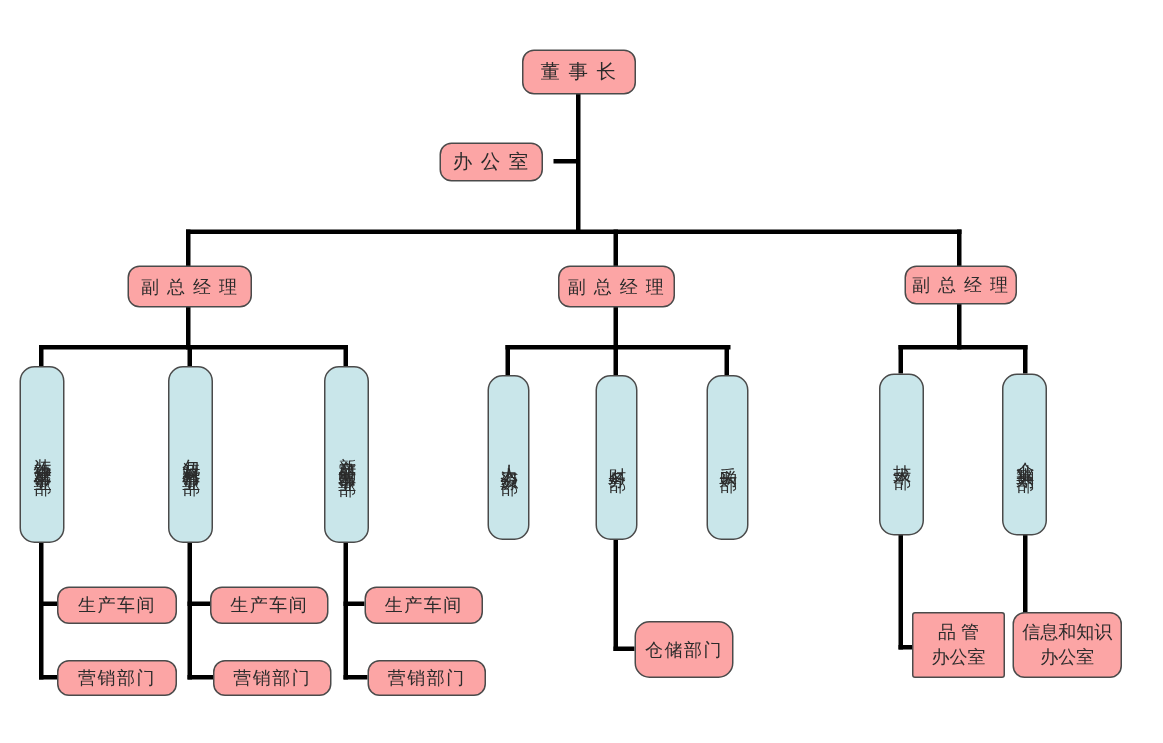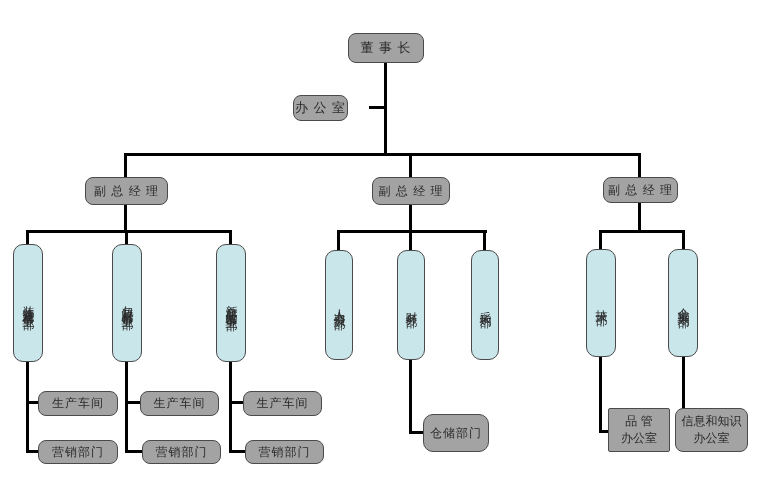--- a/index.html
+++ b/index.html
@@ -8,21 +8,21 @@
     width: 775px; height: 495px;
     background: #ffffff;
     font-family: "Liberation Sans", sans-serif;
     overflow: hidden;
   }
   
   .ln { position: absolute; background: #000000; }
   
   .hbox {
     position: absolute;
-    background: #a3a3a3;
+    background: #fca5a5;
     border: 1px solid #4a4a4a;
     border-radius: 8px;
     display: flex; align-items: center; justify-content: center;
     font-size: 12px; color: #2b2b2b;
     letter-spacing: 1px;
     box-sizing: border-box;
     white-space: pre;
     text-align: center;
   }
   .hbox.big { font-size: 13px; }
@@ -91,21 +91,21 @@
   <div class="ln" style="left:409px; top:431px; width:14px; height:3px;"></div>
 
   <div class="ln" style="left:599px; top:356px; width:3px; height:77px;"></div>
   <div class="ln" style="left:599px; top:430px; width:11px; height:3px;"></div>
 
   <div class="ln" style="left:682px; top:356px; width:3px; height:77px;"></div>
   <div class="ln" style="left:682px; top:430px; width:13px; height:3px;"></div>
 
   <div class="hbox big" style="left:348px; top:33px; width:76px; height:30px;">董 事 长</div>
 
-  <div class="hbox big" style="left:293px; top:95px; width:55px; height:26px;">办 公 室</div>
+  <div class="hbox big" style="left:293px; top:95px; width:69px; height:26px;">办 公 室</div>
 
   <div class="hbox" style="left:85px; top:177px; width:83px; height:28px;">副 总 经 理</div>
   <div class="hbox" style="left:372px; top:177px; width:78px; height:28px;">副 总 经 理</div>
   <div class="hbox" style="left:603px; top:177px; width:75px; height:26px;">副 总 经 理</div>
 
   <div class="vbox" style="left:13px; top:244px; width:30px; height:118px;">装饰建材事业部</div>
   <div class="vbox" style="left:112px; top:244px; width:30px; height:118px;">包装材料事业部</div>
   <div class="vbox" style="left:216px; top:244px; width:30px; height:118px;">新产品研发事业部</div>
 
   <div class="vbox" style="left:325px; top:250px; width:28px; height:110px;">人力资源部</div>

